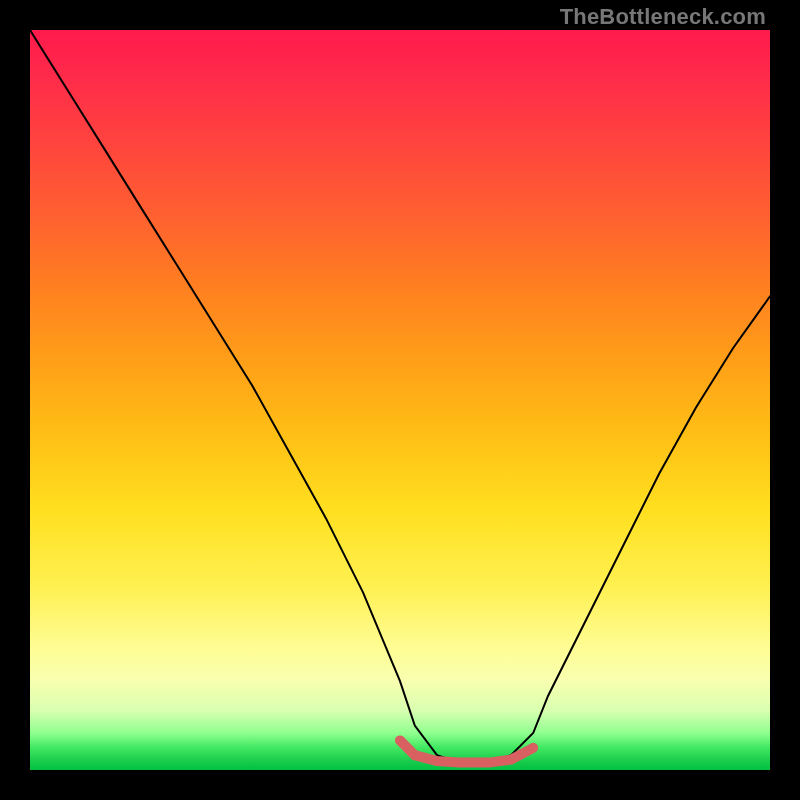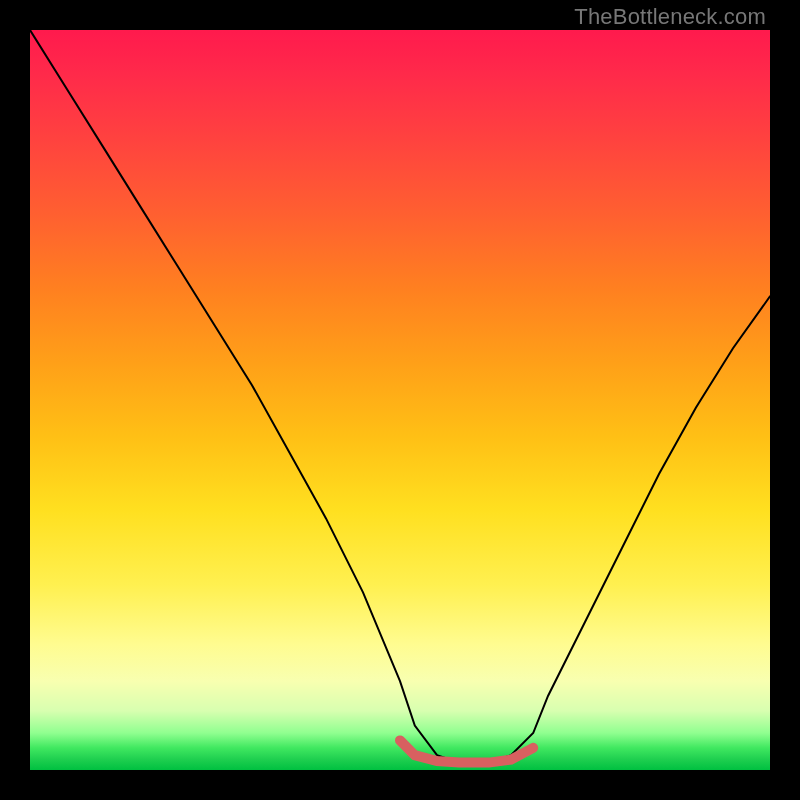--- a/index.html
+++ b/index.html
@@ -35,21 +35,21 @@
       #00c040 100%
     );
   }
   .watermark {
     position: absolute;
     top: 4px;
     right: 34px;
     font-family: Arial, Helvetica, sans-serif;
     font-size: 22px;
     color: #777;
-    font-weight: 400;
+    font-weight: 700;
     letter-spacing: 0.2px;
   }
   svg.curve {
     position: absolute;
     left: 0; top: 0;
     width: 740px; height: 740px;
   }
 </style>
 </head>
 <body>

